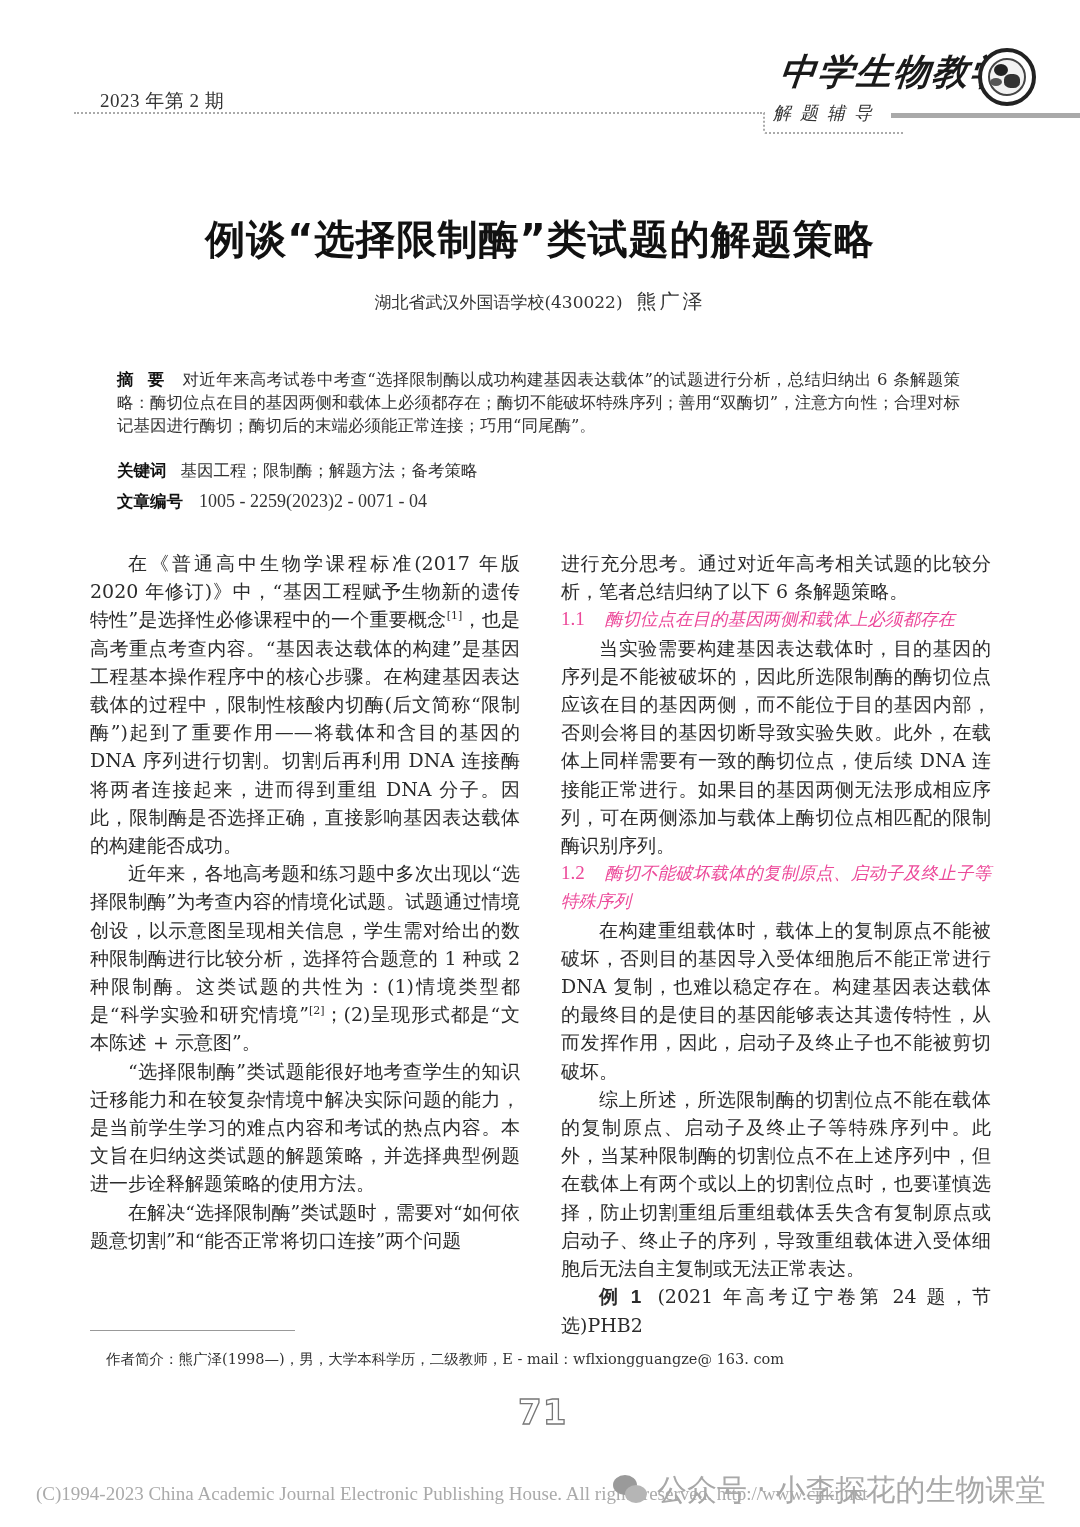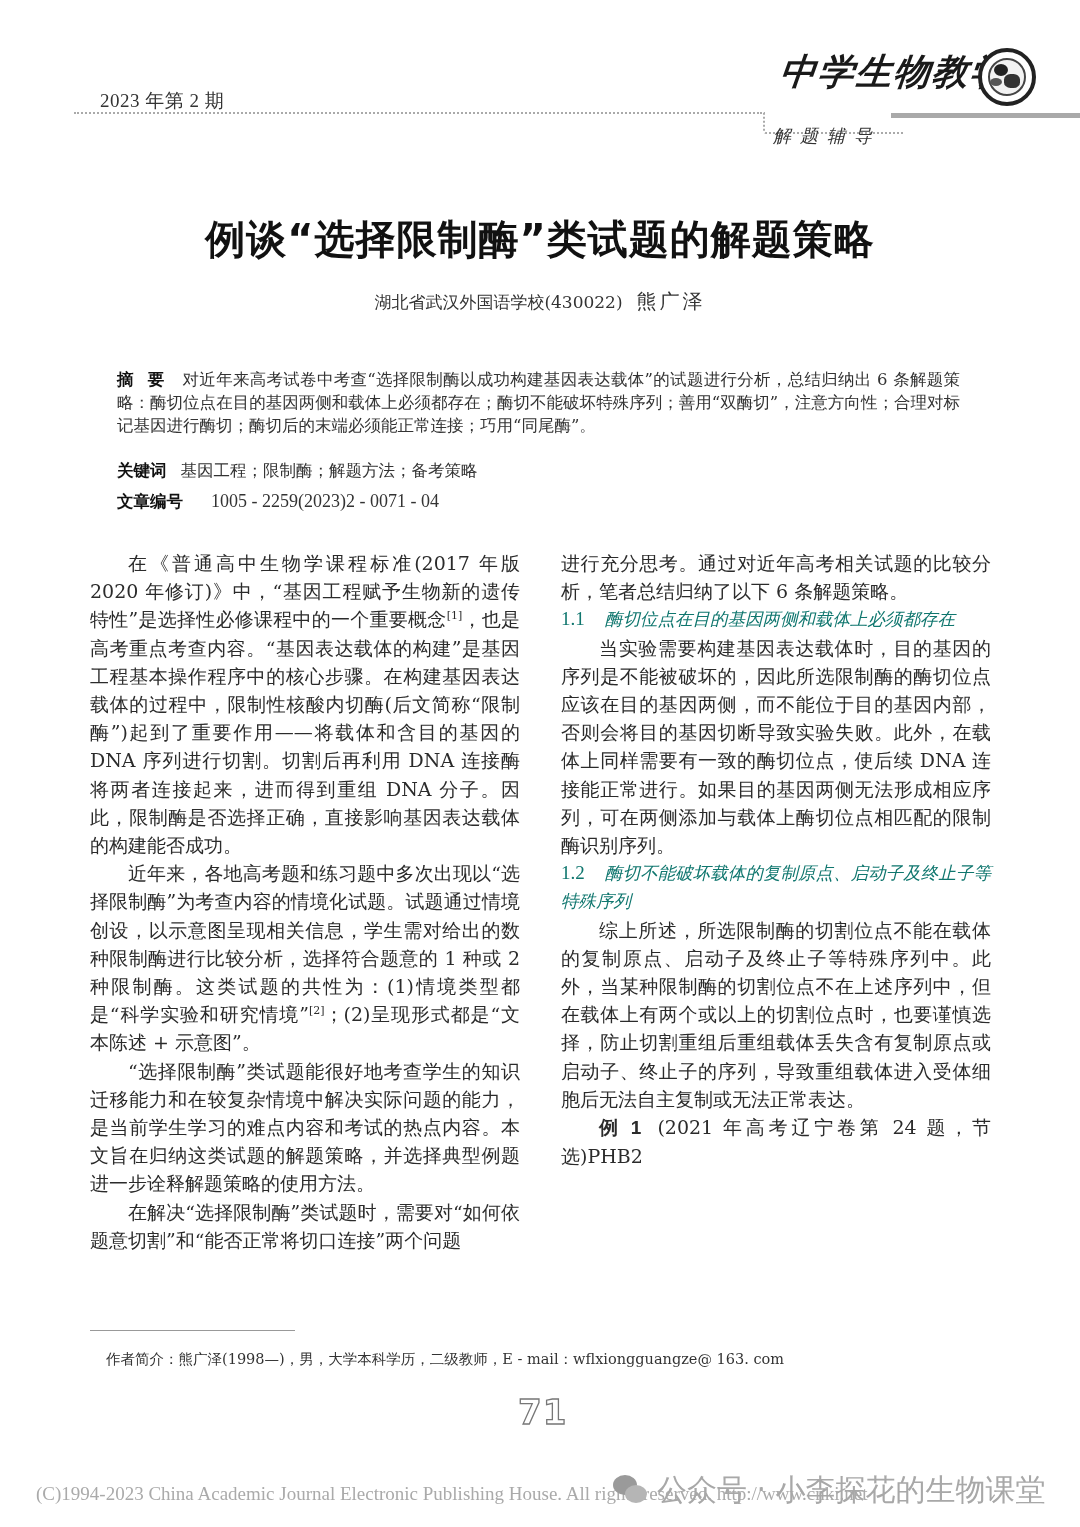--- a/index.html
+++ b/index.html
@@ -9,48 +9,48 @@
   
   .issue { position: absolute; left: 88px; top: 88px; font-size: 19px; color: #333; letter-spacing: 0.5px; font-family: "Liberation Serif", "DejaVu Serif", serif; margin-left: 12px; }
   .dotline-left { position: absolute; left: 74px; top: 112px; width: 688px; border-top: 2px dotted #aaa; }
   .dotline-sub { position: absolute; left: 763px; top: 112px; width: 140px; height: 22px; border-left: 2px dotted #aaa; border-bottom: 2px dotted #aaa; border-bottom-left-radius: 3px; }
   .journal-name { position: absolute; left: 780px; top: 48px; font-size: 36px; font-weight: bold; color: #1a1a1a; letter-spacing: 2px; font-style: italic; font-family: "DejaVu Serif", serif; transform: skewX(-6deg); }
   .logo { position: absolute; left: 978px; top: 48px; width: 58px; height: 58px; border-radius: 50%; border: 4px solid #222; background: #fff; overflow: hidden; }
   .logo .inner { position: absolute; left: 6px; top: 6px; width: 38px; height: 38px; border-radius: 50%; border: 2px solid #444; background: #f2f2f2; }
   .logo .panda1 { position: absolute; left: 12px; top: 12px; width: 14px; height: 12px; border-radius: 50%; background: #222; }
   .logo .panda2 { position: absolute; left: 22px; top: 22px; width: 16px; height: 14px; border-radius: 40%; background: #333; }
   .logo .panda3 { position: absolute; left: 8px; top: 26px; width: 12px; height: 8px; border-radius: 50%; background: #555; }
-  .section-tag { position: absolute; left: 773px; top: 101px; font-size: 18px; letter-spacing: 9px; font-style: italic; color: #333; margin-top: 23px; }
+  .section-tag { position: absolute; left: 773px; top: 101px; font-size: 18px; letter-spacing: 9px; font-style: italic; color: #333; }
   .grey-bar { position: absolute; left: 891px; top: 113px; width: 189px; height: 5px; background: #a9a9a9; }
 
   
   .title { position: absolute; left: 0; width: 1080px; top: 212px; text-align: center; font-size: 40px; font-weight: bold; color: #111; letter-spacing: 1px; font-family: "DejaVu Sans", "Liberation Sans", sans-serif; }
   .affil { position: absolute; left: 0; width: 1080px; top: 288px; text-align: center; font-size: 17px; color: #333; }
   .affil .author { font-size: 20px; margin-left: 14px; letter-spacing: 3px; }
 
   
   .abs { position: absolute; left: 117px; top: 368px; width: 843px; font-size: 16.5px; line-height: 23px; color: #333; text-align: justify; }
   .abs .lbl { font-weight: bold; font-family: "DejaVu Sans", sans-serif; color: #111; margin-right: 14px; }
   .abs .lbl.sp { letter-spacing: 14px; margin-right: 4px; }
   .kw { position: absolute; left: 117px; top: 460px; font-size: 16.5px; color: #333; }
   .kw .lbl { font-weight: bold; font-family: "DejaVu Sans", sans-serif; color: #111; margin-right: 14px; }
   .artno { position: absolute; left: 117px; top: 491px; font-size: 16.5px; color: #333; }
-  .artno .lbl { font-weight: bold; font-family: "DejaVu Sans", sans-serif; color: #111; margin-right: 28px; }
+  .artno .lbl { font-weight: bold; font-family: "DejaVu Sans", sans-serif; color: #111; margin-right: 16px; }
   .artno .val { font-family: "Liberation Serif", serif; font-size: 18px; }
 
   
   .col { position: absolute; top: 549px; width: 430px; font-size: 19px; line-height: 28.2px; color: #2b2b2b; text-align: justify; }
   .col-left { left: 90px; }
   .col-right { left: 561px; }
   .col p { text-indent: 2em; }
   .col p.noindent { text-indent: 0; }
   .col sup { font-size: 11px; vertical-align: super; line-height: 0; }
   .h1 { font-weight: bold; font-family: "DejaVu Sans", sans-serif; font-size: 18.5px; color: #1a1a1a; }
   .h1 .num { display: inline-block; width: 32px; }
-  .h2 { font-size: 17.5px; color: #0f766e; font-style: italic; }
+  .h2 { font-size: 17.5px; color: #ec4899; font-style: italic; }
   .h2 .num { display: inline-block; width: 44px; font-style: normal; font-family: "Liberation Serif", serif; font-size: 19px; }
   .ex-lbl { font-weight: bold; font-family: Liberation Sans, sans-serif; margin-right: 16px; }
 
   
   .fn-rule { position: absolute; left: 90px; top: 1330px; width: 205px; border-top: 1.5px solid #999; }
   .footnote { position: absolute; left: 106px; top: 1350px; font-size: 14.5px; color: #333; }
   .pageno { position: absolute; left: 518px; top: 1392px; font-size: 34px; font-family: "DejaVu Sans", sans-serif; font-weight: bold; color: #fff; -webkit-text-stroke: 1.3px #777; letter-spacing: 1px; }
 
   
   .copyright { position: absolute; left: 36px; top: 1483px; font-size: 19px; color: #aaa; font-family: "Liberation Serif", serif; white-space: nowrap; }
@@ -95,20 +95,21 @@
   <p><span>近年来，各地高考题和练习题中多次出现以“选择限制酶”为考查内容的情境化试题。试题通过情境创设，以示意图呈现相关信息，学生需对给出的数种限制酶进行比较分析，选择符合题意的 1 种或 2 种限制酶。这类试题的共性为：(1)情境类型都是“科学实验和研究情境”</span><sup>[2]</sup><span>；(2)呈现形式都是“文本陈述 + 示意图”。</span></p>
   <p>“选择限制酶”类试题能很好地考查学生的知识迁移能力和在较复杂情境中解决实际问题的能力，是当前学生学习的难点内容和考试的热点内容。本文旨在归纳这类试题的解题策略，并选择典型例题进一步诠释解题策略的使用方法。</p>
   <p>在解决“选择限制酶”类试题时，需要对“如何依题意切割”和“能否正常将切口连接”两个问题</p>
 </div>
 
 <div class="col col-right">
   <p class="noindent">进行充分思考。通过对近年高考相关试题的比较分析，笔者总结归纳了以下 6 条解题策略。</p>
   <p class="noindent h2"><span class="num">1.1</span><span>酶切位点在目的基因两侧和载体上必须都存在</span></p>
   <p>当实验需要构建基因表达载体时，目的基因的序列是不能被破坏的，因此所选限制酶的酶切位点应该在目的基因两侧，而不能位于目的基因内部，否则会将目的基因切断导致实验失败。此外，在载体上同样需要有一致的酶切位点，使后续 DNA 连接能正常进行。如果目的基因两侧无法形成相应序列，可在两侧添加与载体上酶切位点相匹配的限制酶识别序列。</p>
   <p class="noindent h2"><span class="num">1.2</span><span>酶切不能破坏载体的复制原点、启动子及终止子等特殊序列</span></p>
+  <p>在构建重组载体时，载体上的复制原点不能被破坏，否则目的基因导入受体细胞后不能正常进行 DNA 复制，也难以稳定存在。构建基因表达载体的最终目的是使目的基因能够表达其遗传特性，从而发挥作用，因此，启动子及终止子也不能被剪切破坏。</p>
   <p>综上所述，所选限制酶的切割位点不能在载体的复制原点、启动子及终止子等特殊序列中。此外，当某种限制酶的切割位点不在上述序列中，但在载体上有两个或以上的切割位点时，也要谨慎选择，防止切割重组后重组载体丢失含有复制原点或启动子、终止子的序列，导致重组载体进入受体细胞后无法自主复制或无法正常表达。</p>
   <p><span class="ex-lbl">例 1</span><span>(2021 年高考辽宁卷第 24 题，节选)PHB2</span></p>
 </div>
 
 <div class="fn-rule"></div>
 <div class="footnote">作者简介：熊广泽(1998—)，男，大学本科学历，二级教师，E - mail：wflxiongguangze@ 163. com</div>
 <div class="pageno">71</div>
 
 <div class="copyright">(C)1994-2023 China Academic Journal Electronic Publishing House. All rights reserved.    http://www.cnki.net</div>
 <div class="wm">

